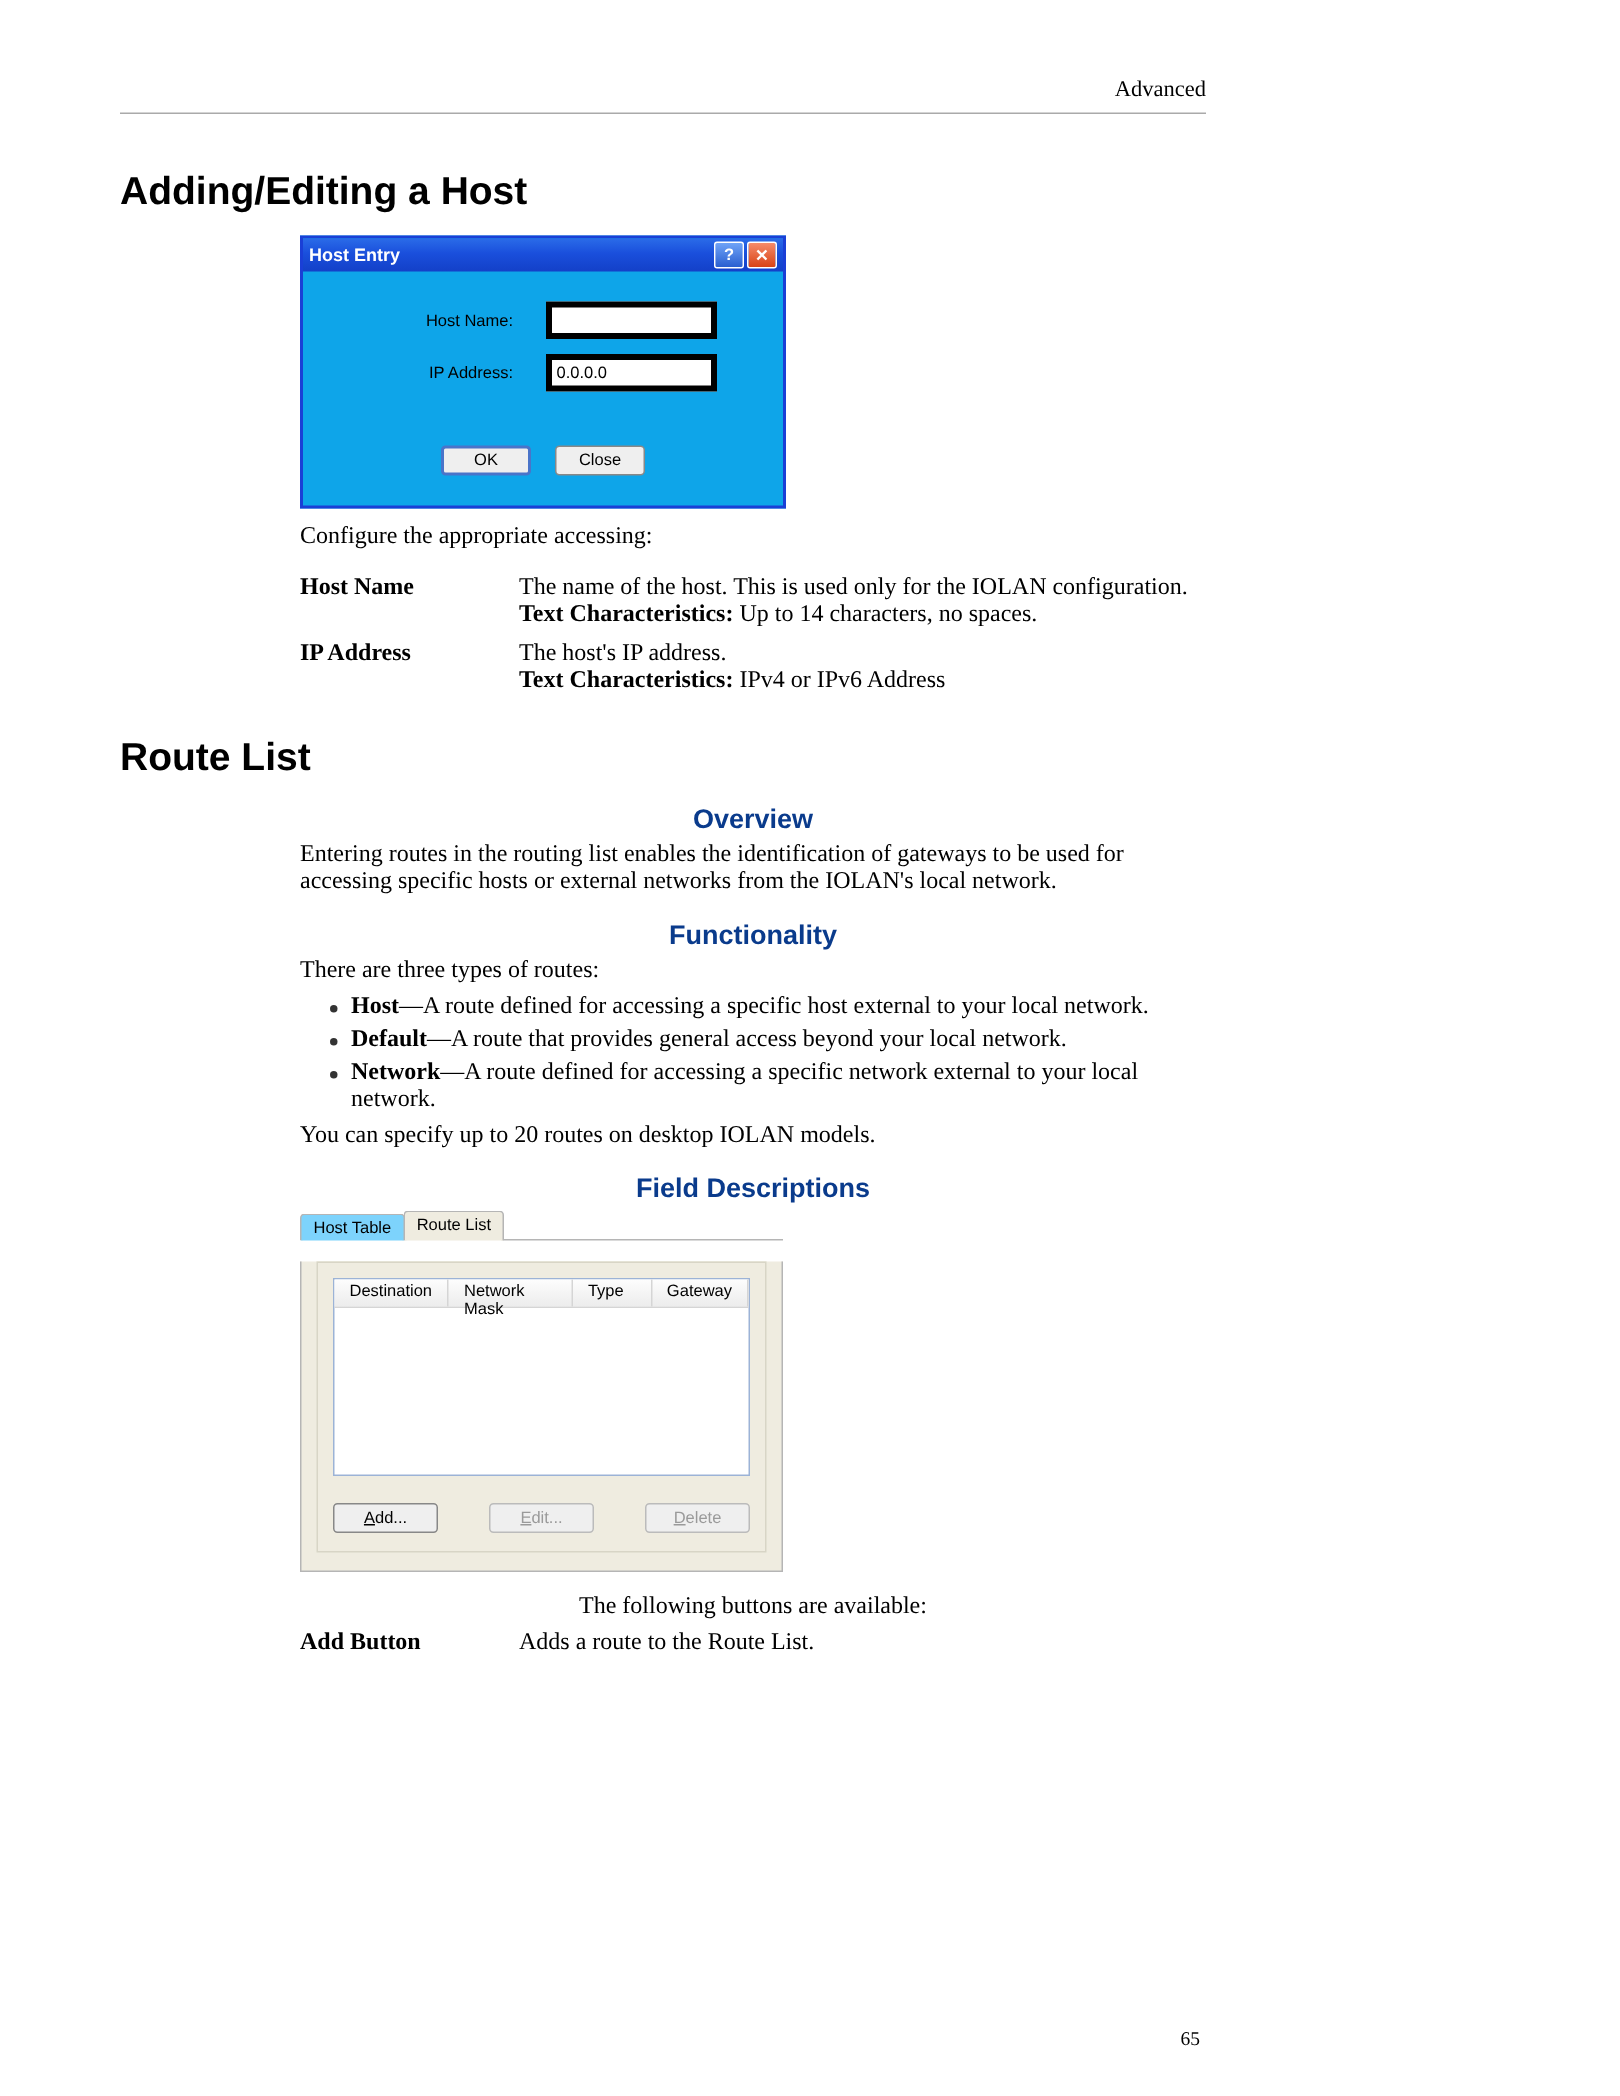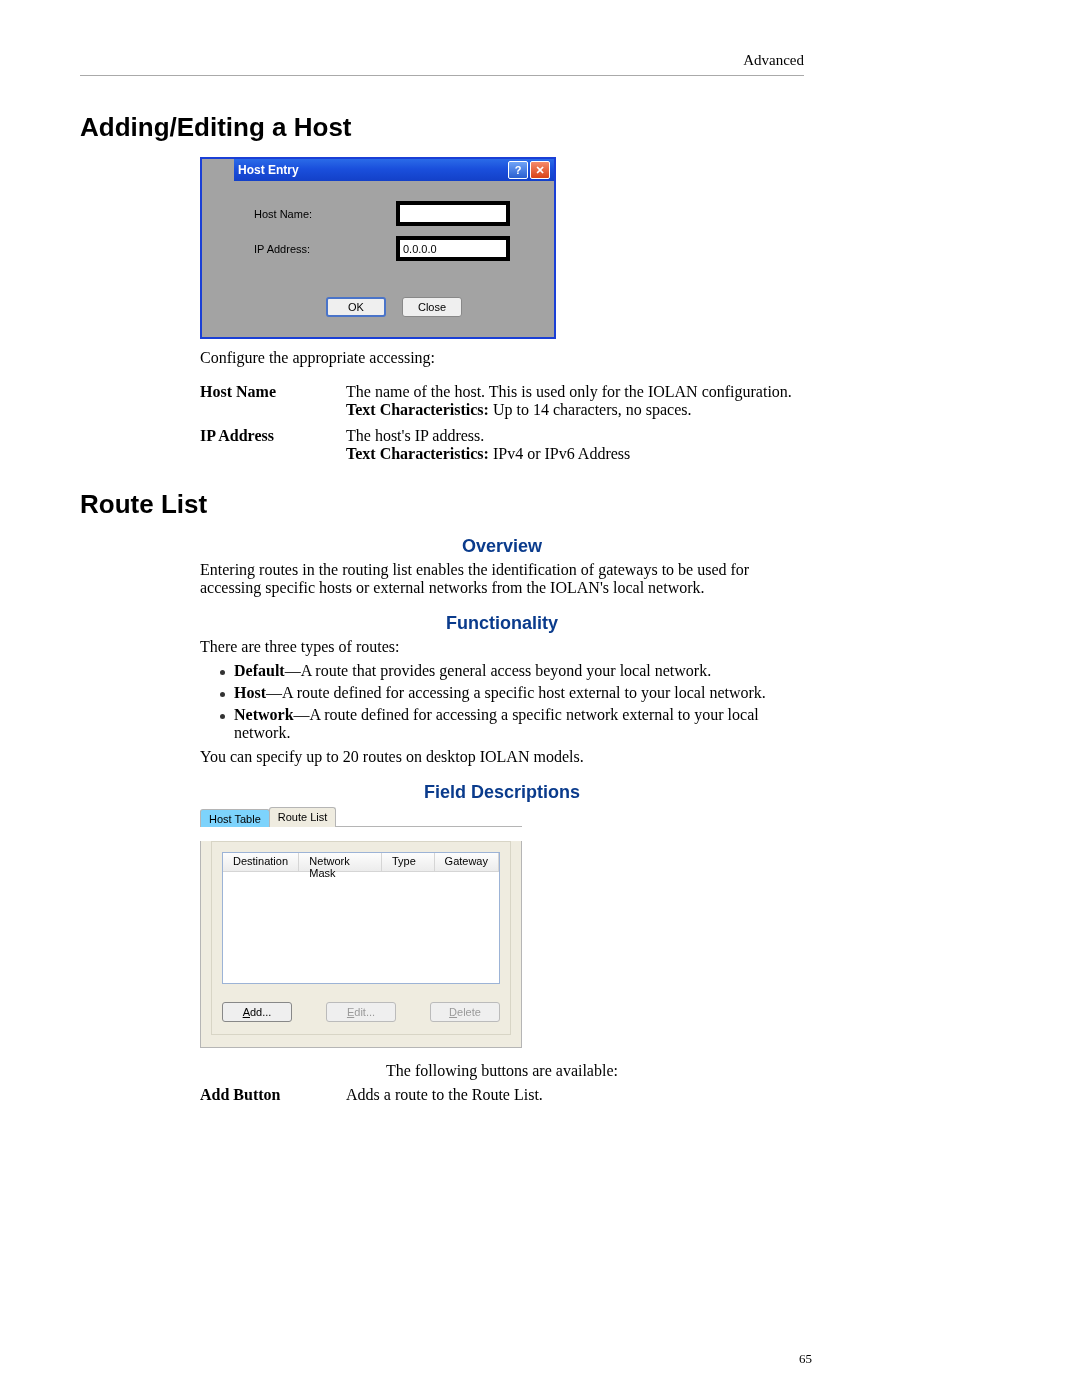--- a/index.html
+++ b/index.html
@@ -34,22 +34,21 @@
     margin: 0 0 14px 0;
   }
   
   .dialog-wrap {
     margin-left: 120px;
     margin-bottom: 10px;
   }
   .dialog {
     width: 320px;
     border: 2px solid #1a3fd6;
-    background: #a3a3a3;
-    padding-left: 32px;
+    background: #0ea5e9;
   }
   .titlebar {
     height: 22px;
     background: linear-gradient(to bottom, #2a6be8, #1a4fdc 45%, #1340c8);
     color: #fff;
     display: flex;
     align-items: center;
     padding: 0 4px;
     font-family: Tahoma, Arial, sans-serif;
     font-size: 12px;
@@ -77,21 +76,21 @@
   }
   .dlg-row {
     display: flex;
     align-items: center;
     margin-bottom: 10px;
   }
   .dlg-row .lbl {
     width: 120px;
     font-family: Tahoma, Arial, sans-serif;
     font-size: 11px;
-    text-align: left;
+    text-align: right;
     padding-right: 22px;
   }
   .dlg-row input {
     width: 100px;
     height: 17px;
     font-family: Tahoma, Arial, sans-serif;
     font-size: 11px;
     border: 4px solid #000000;
     padding: 0 3px;
   }
@@ -243,21 +242,21 @@
     border-radius: 3px;
   }
   .route-btns button.disabled {
     color: #9a9a9a;
     border-color: #bbb;
   }
   .route-btns .ul { text-decoration: underline; }
   .page-num {
     position: absolute;
     bottom: 30px;
-    right: 52px;
+    right: 64px;
     font-size: 13px;
   }
 </style>
 </head>
 <body>
 
 <div class="page">
   <div class="top-right">Advanced</div>
   <hr class="hr-top">
 
@@ -311,22 +310,22 @@
 
   <h1 class="section" style="margin-top:22px;">Route List</h1>
 
   <div class="indent-block">
     <h2 class="sub">Overview</h2>
     <div>Entering routes in the routing list enables the identification of gateways to be used for accessing specific hosts or external networks from the IOLAN's local network.</div>
 
     <h2 class="sub">Functionality</h2>
     <div>There are three types of routes:</div>
     <ul class="bullets">
+      <li><span class="bold">Host</span><span>—A route defined for accessing a specific host external to your local network.</span></li>
       <li><span class="bold">Default</span><span>—A route that provides general access beyond your local network.</span></li>
-      <li><span class="bold">Host</span><span>—A route defined for accessing a specific host external to your local network.</span></li>
       <li><span class="bold">Network</span><span>—A route defined for accessing a specific network external to your local network.</span></li>
     </ul>
     <div>You can specify up to 20 routes on desktop IOLAN models.</div>
 
     <h2 class="sub">Field Descriptions</h2>
 
     <div>
       <div class="route-tabs">
         <div class="tab inactive">Host Table</div>
         <div class="tab active">Route List</div>

